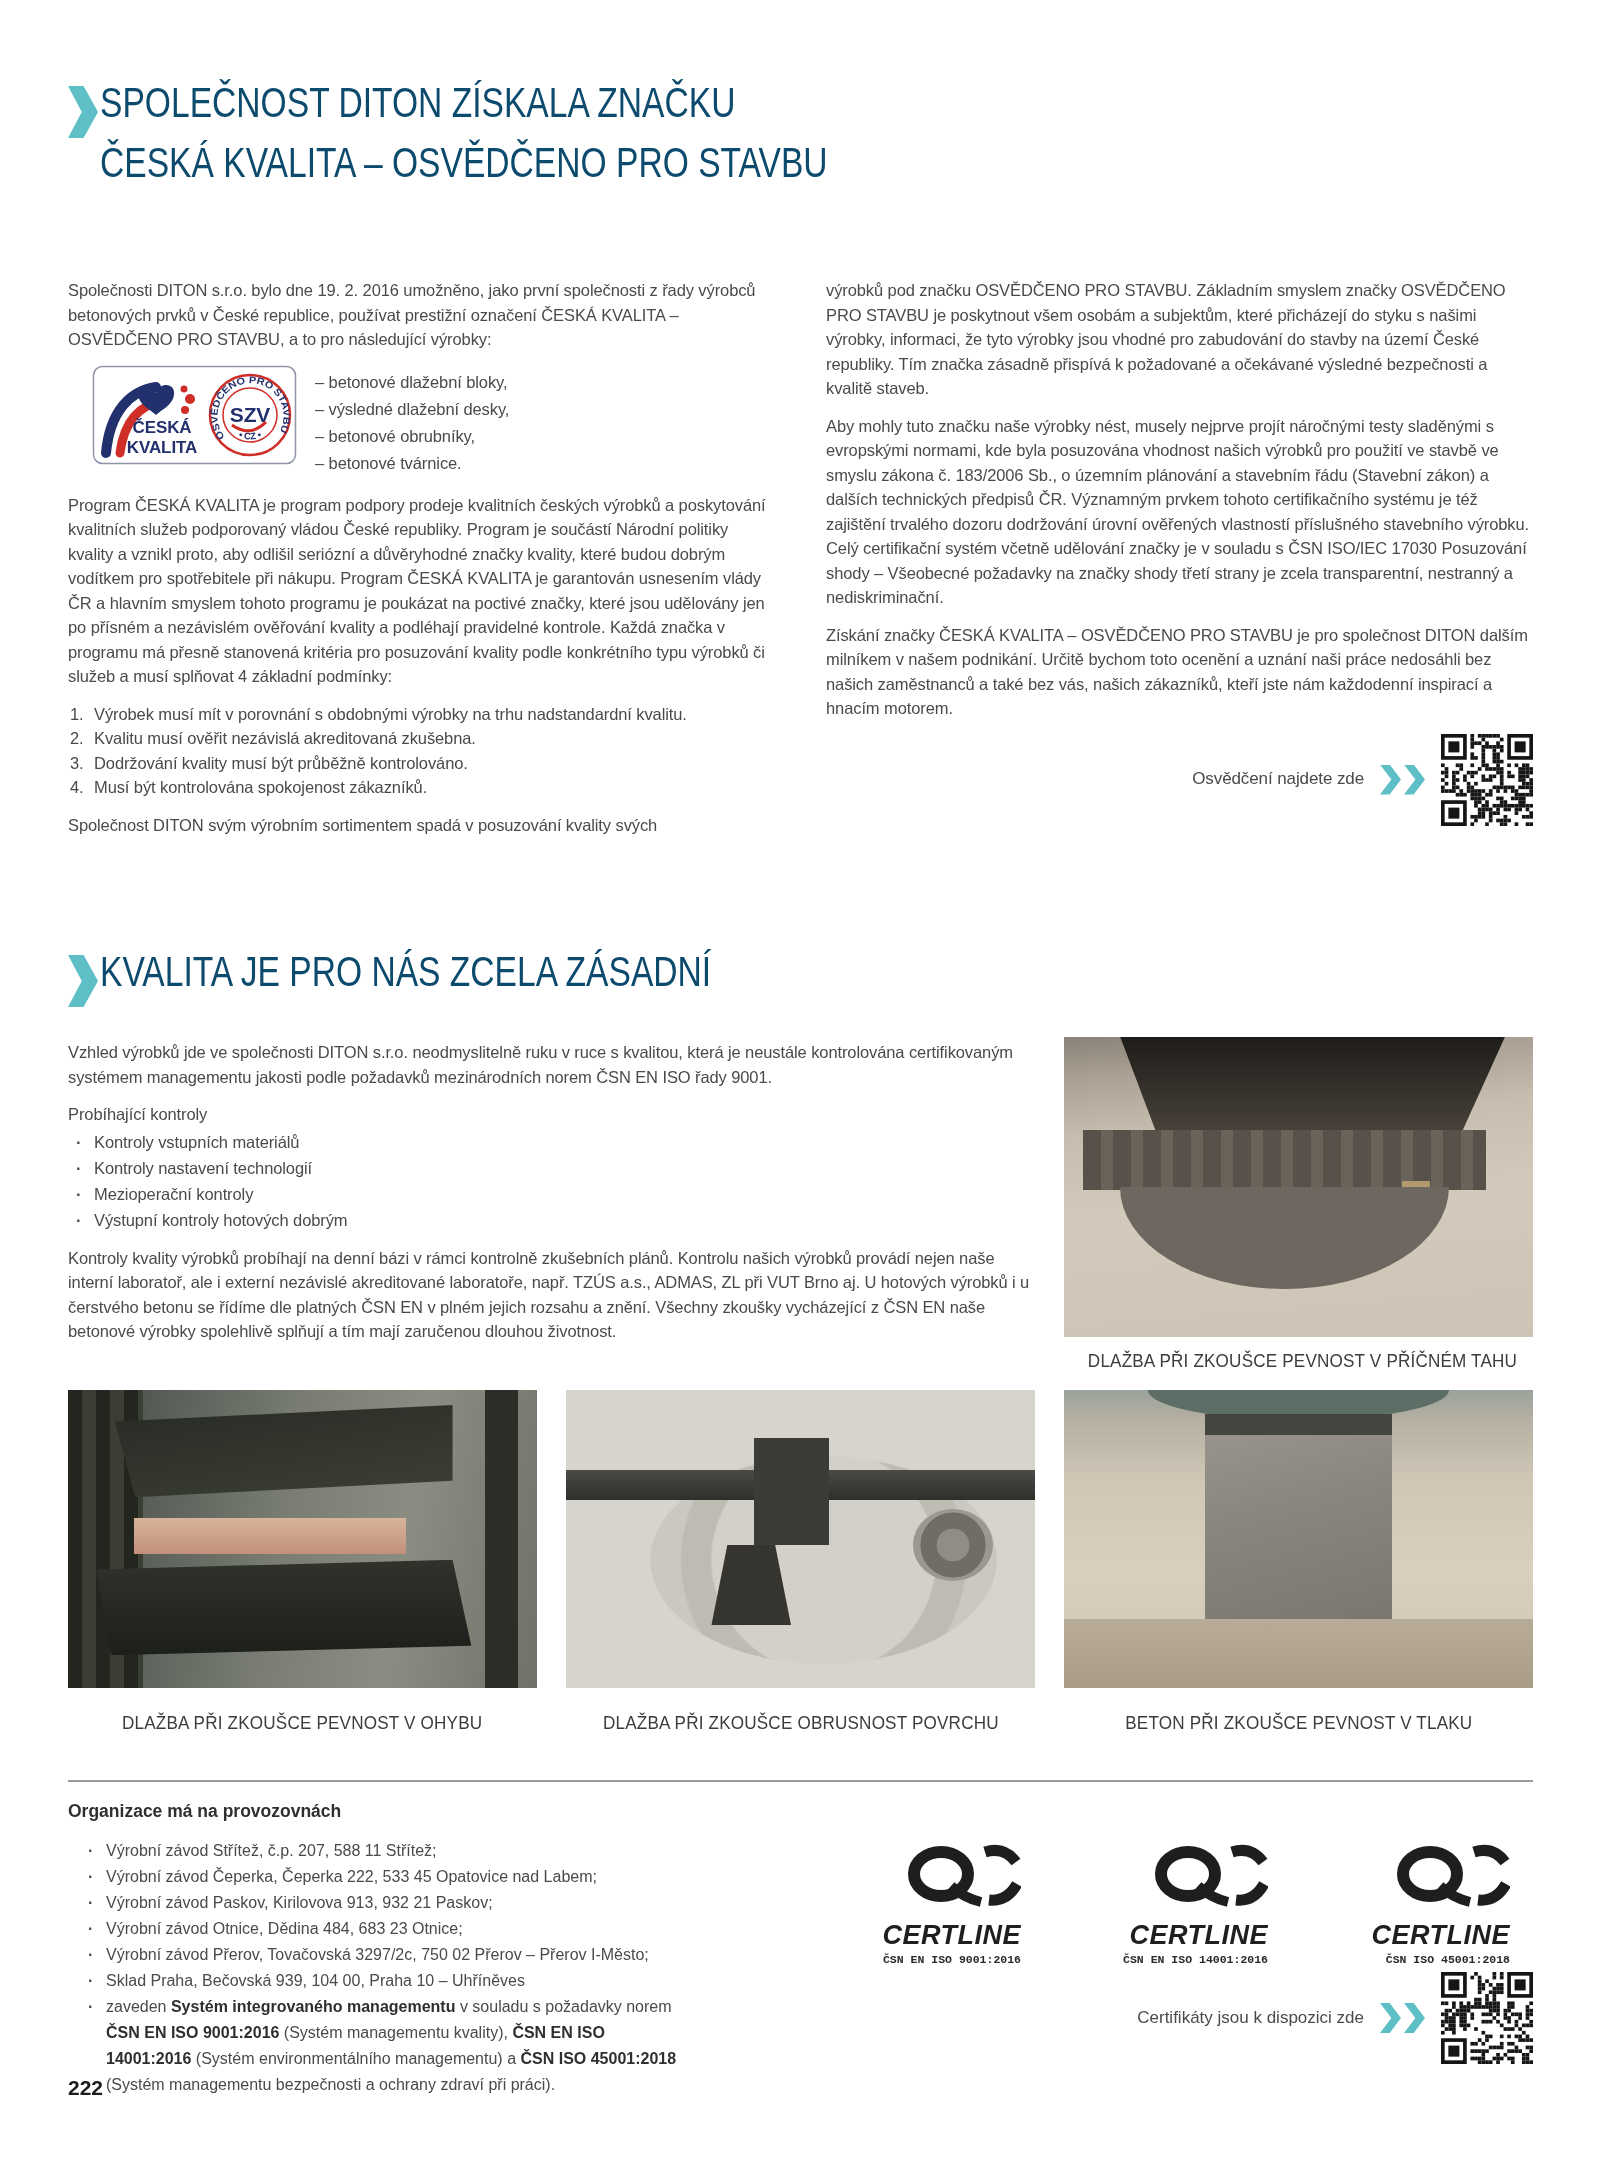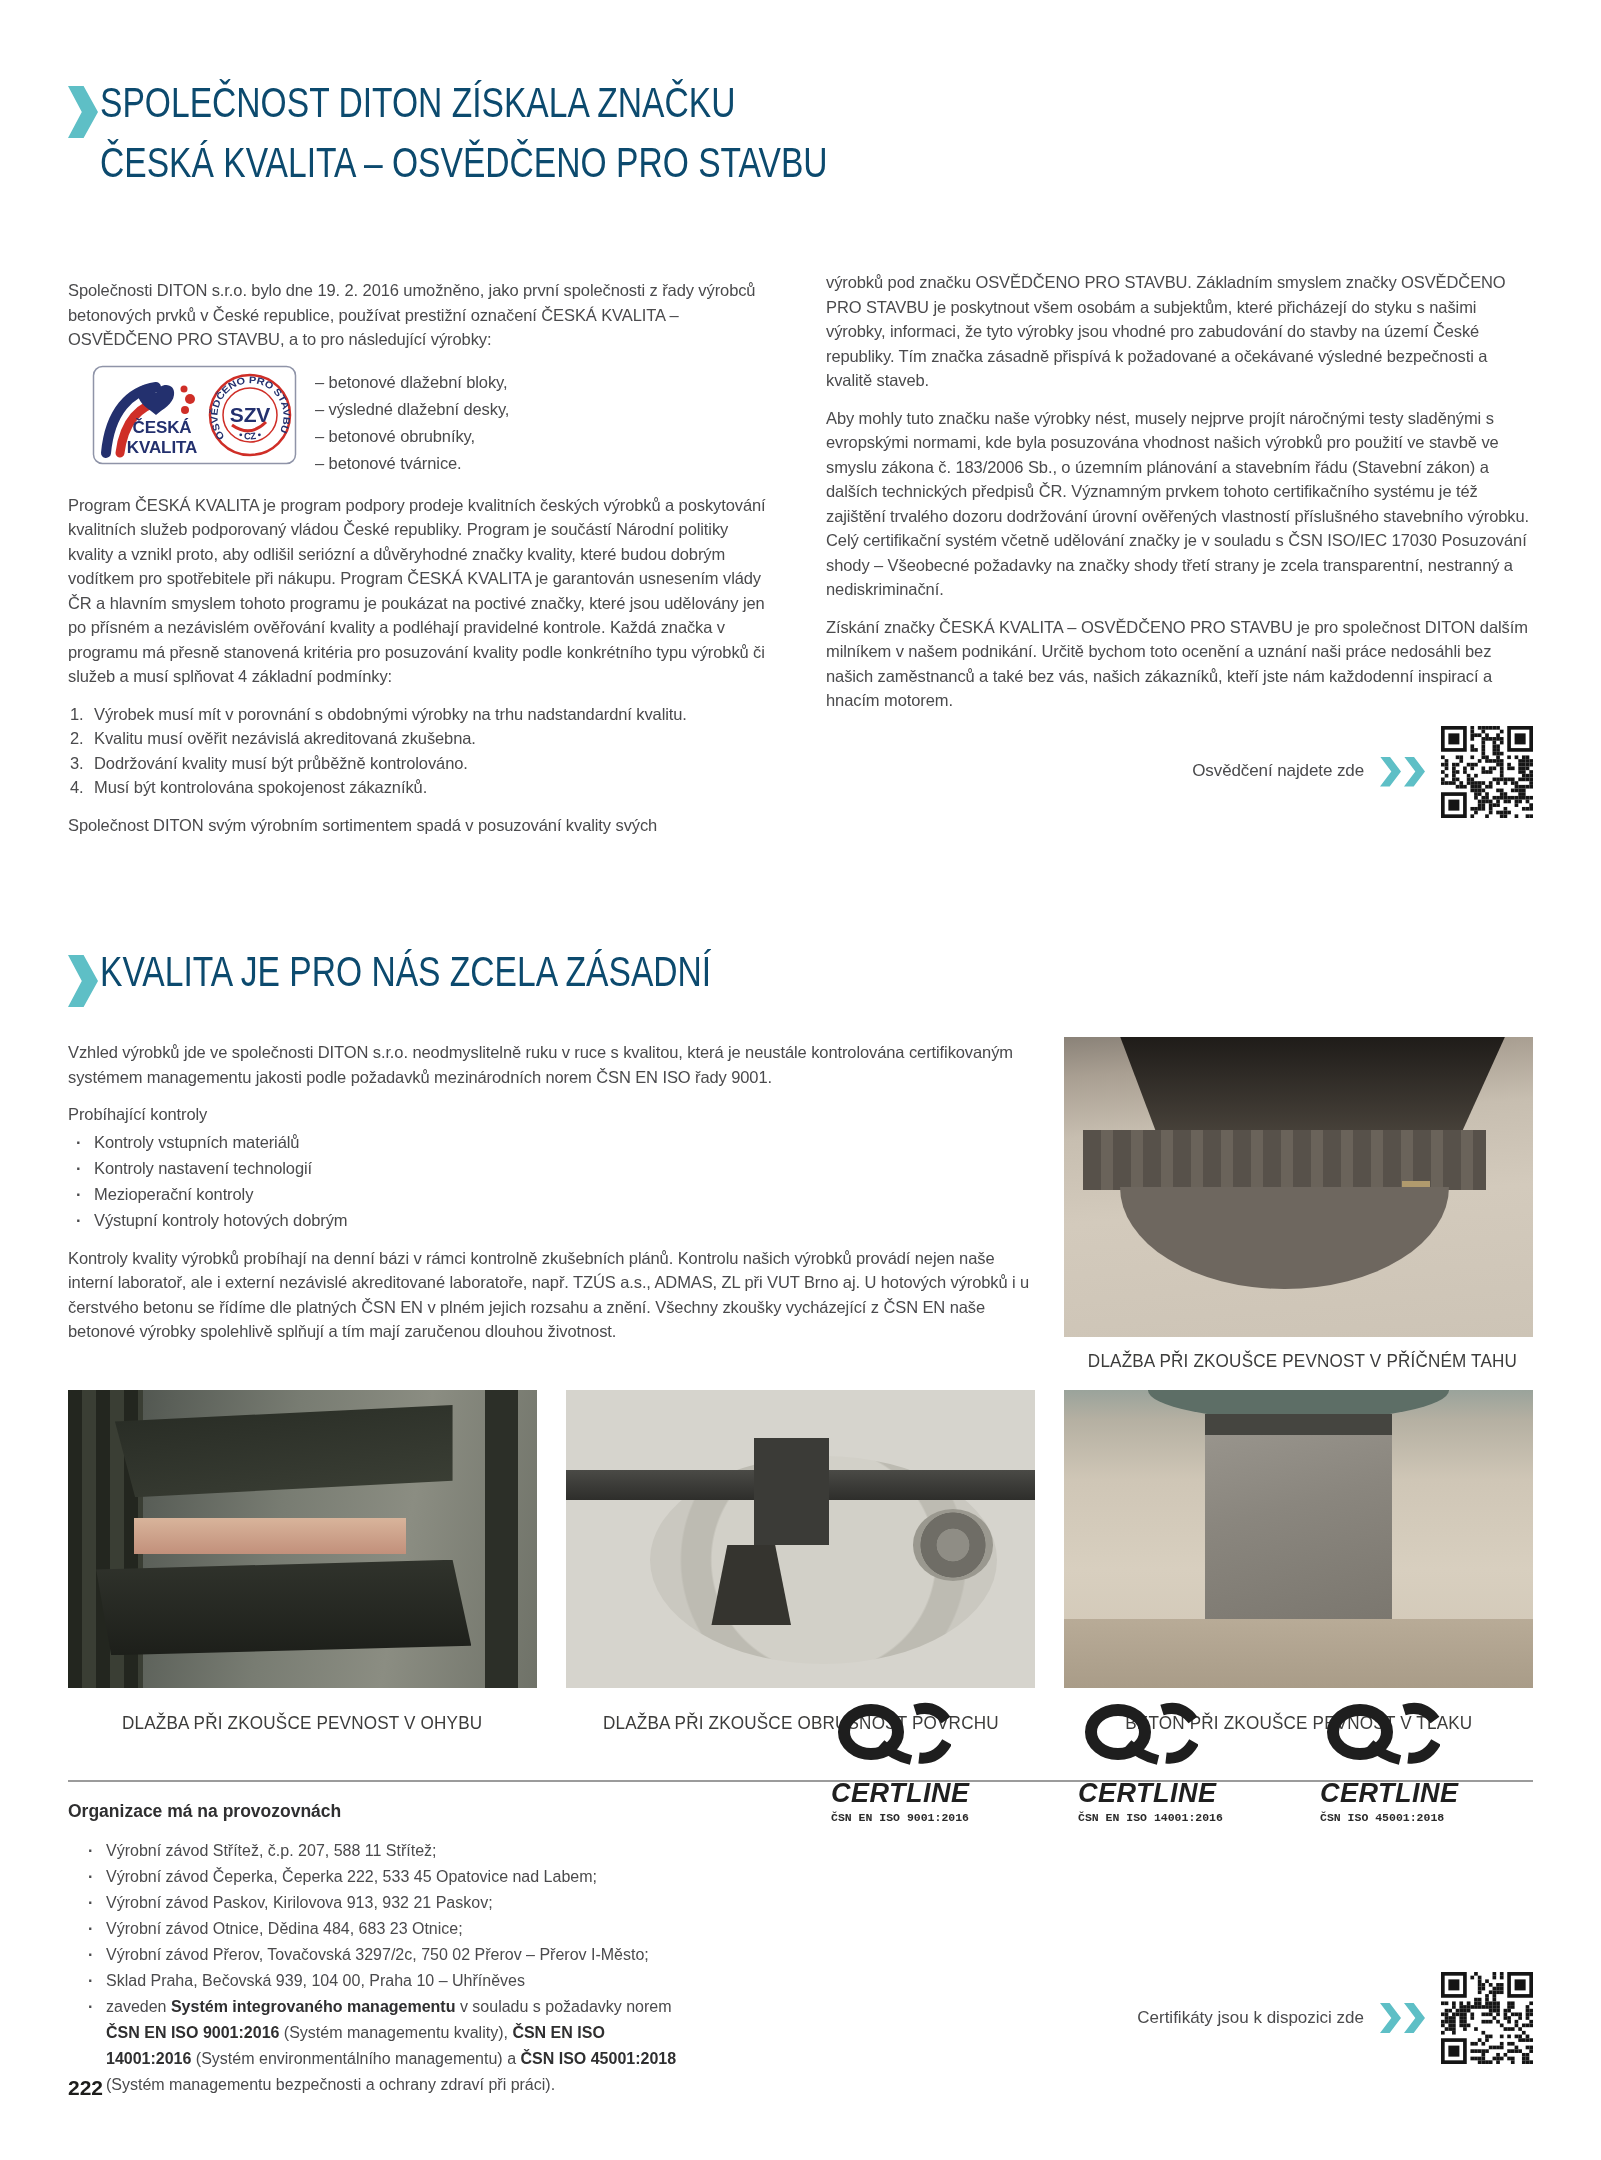--- a/index.html
+++ b/index.html
@@ -64,21 +64,21 @@
   .pd-cube{left:30%;top:15%;width:40%;height:62%;background:linear-gradient(165deg,#98948c 0%,#8a867e 40%,#7b776f 100%);}
   .pd-base{left:0;top:77%;width:100%;height:23%;background:linear-gradient(180deg,#b8ab97,#a99c88);}
   
   .divider{position:absolute;left:68px;width:1465px;top:1780px;height:2px;background:#9b9b9b;}
   .foot-title{font-size:17.5px;font-weight:700;color:#2f2f30;margin-bottom:4px;}
   .foot{font-size:16px;line-height:26px;}
   .foot b{color:#2f2f30;}
   ul.foot-list{margin:14px;padding:0;list-style:none;}
   ul.foot-list li{padding-left:24px;position:relative;}
   ul.foot-list li::before{content:"·";position:absolute;left:6px;font-weight:700;}
-  .cert{position:absolute;width:190px;text-align:left;top:1698px;}
+  .cert{position:absolute;width:190px;text-align:right;top:1840px;}
   .cert-brand{font-size:27px;font-weight:700;font-style:italic;color:#1f1f1f;letter-spacing:0.5px;line-height:30px;}
   .cert-norm{font-family:"Liberation Mono",monospace;font-size:11.5px;font-weight:700;color:#2a2a2a;margin-top:3px;}
   .page-num{position:absolute;left:68px;top:2076px;font-size:21px;font-weight:700;color:#1d1d1b;}
 </style>
 </head>
 <body>
 
 <div class="sec-chevron" style="left:68px;top:86px;"></div>
 <div class="abs sec-title" style="left:100px;top:73px;">
   <span class="cond" style="display:block;">SPOLEČNOST DITON ZÍSKALA ZNAČKU</span>
@@ -126,21 +126,21 @@
   <p>Program ČESKÁ KVALITA je program podpory prodeje kvalitních českých výrobků a poskytování kvalitních služeb podporovaný vládou České republiky. Program je součástí Národní politiky kvality a vznikl proto, aby odlišil seriózní a důvěryhodné značky kvality, které budou dobrým vodítkem pro spotřebitele při nákupu. Program ČESKÁ KVALITA je garantován usnesením vlády ČR a hlavním smyslem tohoto programu je poukázat na poctivé značky, které jsou udělovány jen po přísném a nezávislém ověřování kvality a podléhají pravidelné kontrole. Každá značka v programu má přesně stanovená kritéria pro posuzování kvality podle konkrétního typu výrobků či služeb a musí splňovat 4 základní podmínky:</p>
   <ol class="conds">
     <li>Výrobek musí mít v porovnání s obdobnými výrobky na trhu nadstandardní kvalitu.</li>
     <li>Kvalitu musí ověřit nezávislá akreditovaná zkušebna.</li>
     <li>Dodržování kvality musí být průběžně kontrolováno.</li>
     <li>Musí být kontrolována spokojenost zákazníků.</li>
   </ol>
   <p>Společnost DITON svým výrobním sortimentem spadá v posuzování kvality svých</p>
 </div>
 
-<div class="abs bt" style="left:826px;top:270px;width:707px;">
+<div class="abs bt" style="left:826px;top:278px;width:707px;">
   <p>výrobků pod značku OSVĚDČENO PRO STAVBU. Základním smyslem značky OSVĚDČENO PRO STAVBU je poskytnout všem osobám a subjektům, které přicházejí do styku s našimi výrobky, informaci, že tyto výrobky jsou vhodné pro zabudování do stavby na území České republiky. Tím značka zásadně přispívá k požadované a očekávané výsledné bezpečnosti a kvalitě staveb.</p>
   <p>Aby mohly tuto značku naše výrobky nést, musely nejprve projít náročnými testy sladěnými s evropskými normami, kde byla posuzována vhodnost našich výrobků pro použití ve stavbě ve smyslu zákona č. 183/2006 Sb., o územním plánování a stavebním řádu (Stavební zákon) a dalších technických předpisů ČR. Významným prvkem tohoto certifikačního systému je též zajištění trvalého dozoru dodržování úrovní ověřených vlastností příslušného stavebního výrobku. Celý certifikační systém včetně udělování značky je v souladu s ČSN ISO/IEC 17030 Posuzování shody – Všeobecné požadavky na značky shody třetí strany je zcela transparentní, nestranný a nediskriminační.</p>
   <p>Získání značky ČESKÁ KVALITA – OSVĚDČENO PRO STAVBU je pro společnost DITON dalším milníkem v našem podnikání. Určitě bychom toto ocenění a uznání naši práce nedosáhli bez našich zaměstnanců a také bez vás, našich zákazníků, kteří jste nám každodenní inspirací a hnacím motorem.</p>
   <div class="qr-row">
     <span class="qr-label">Osvědčení najdete zde</span>
     <span class="chv-pair">
         <span class="chv2"></span>
         <span class="chv2"></span>
       </span>
     <div class="qr"><svg viewBox="0 0 100 100" width="100%" height="100%" fill="#151515">

